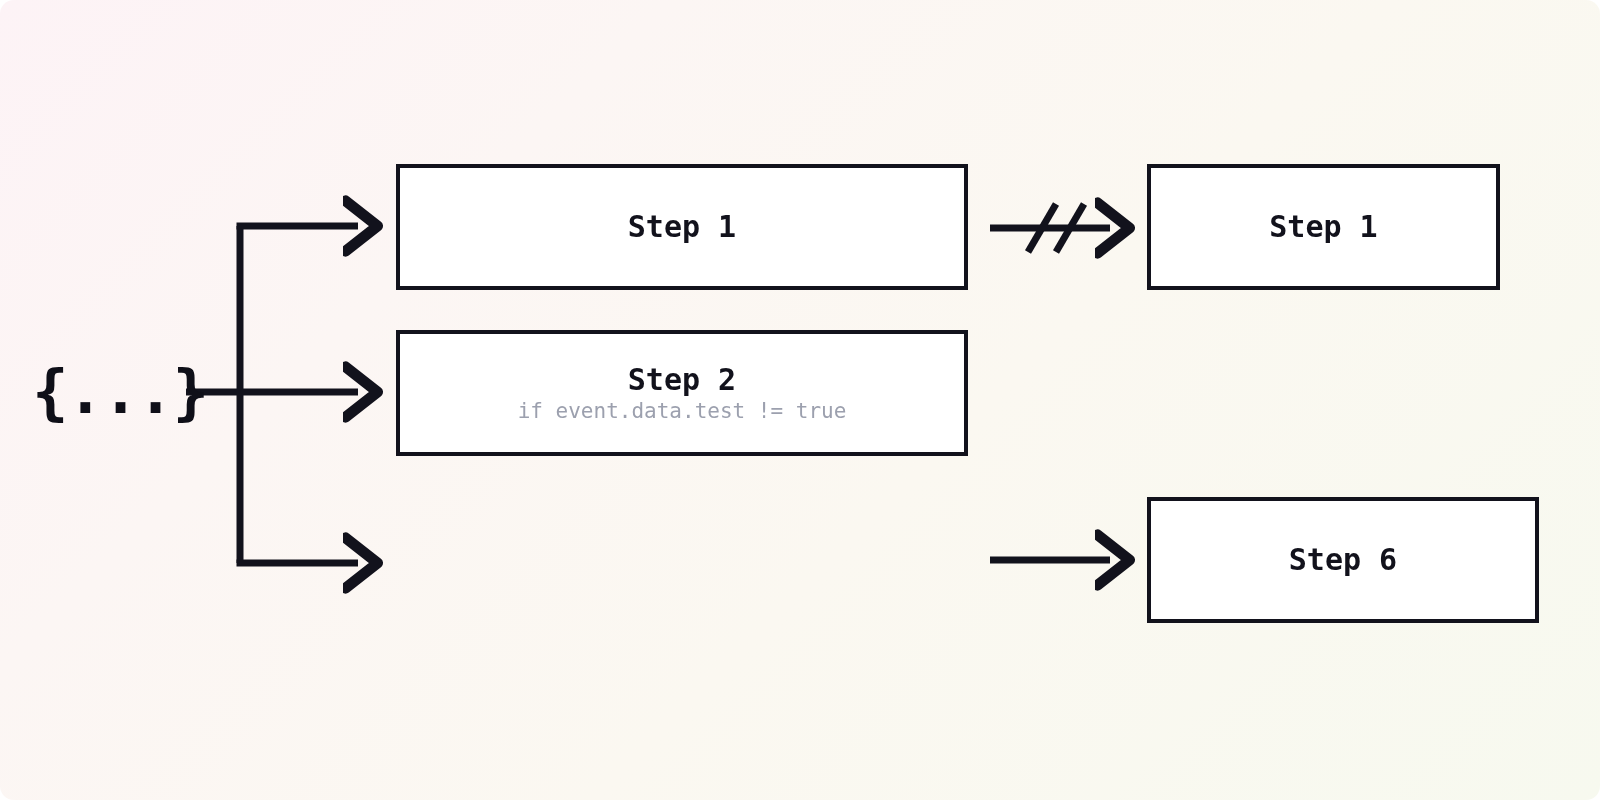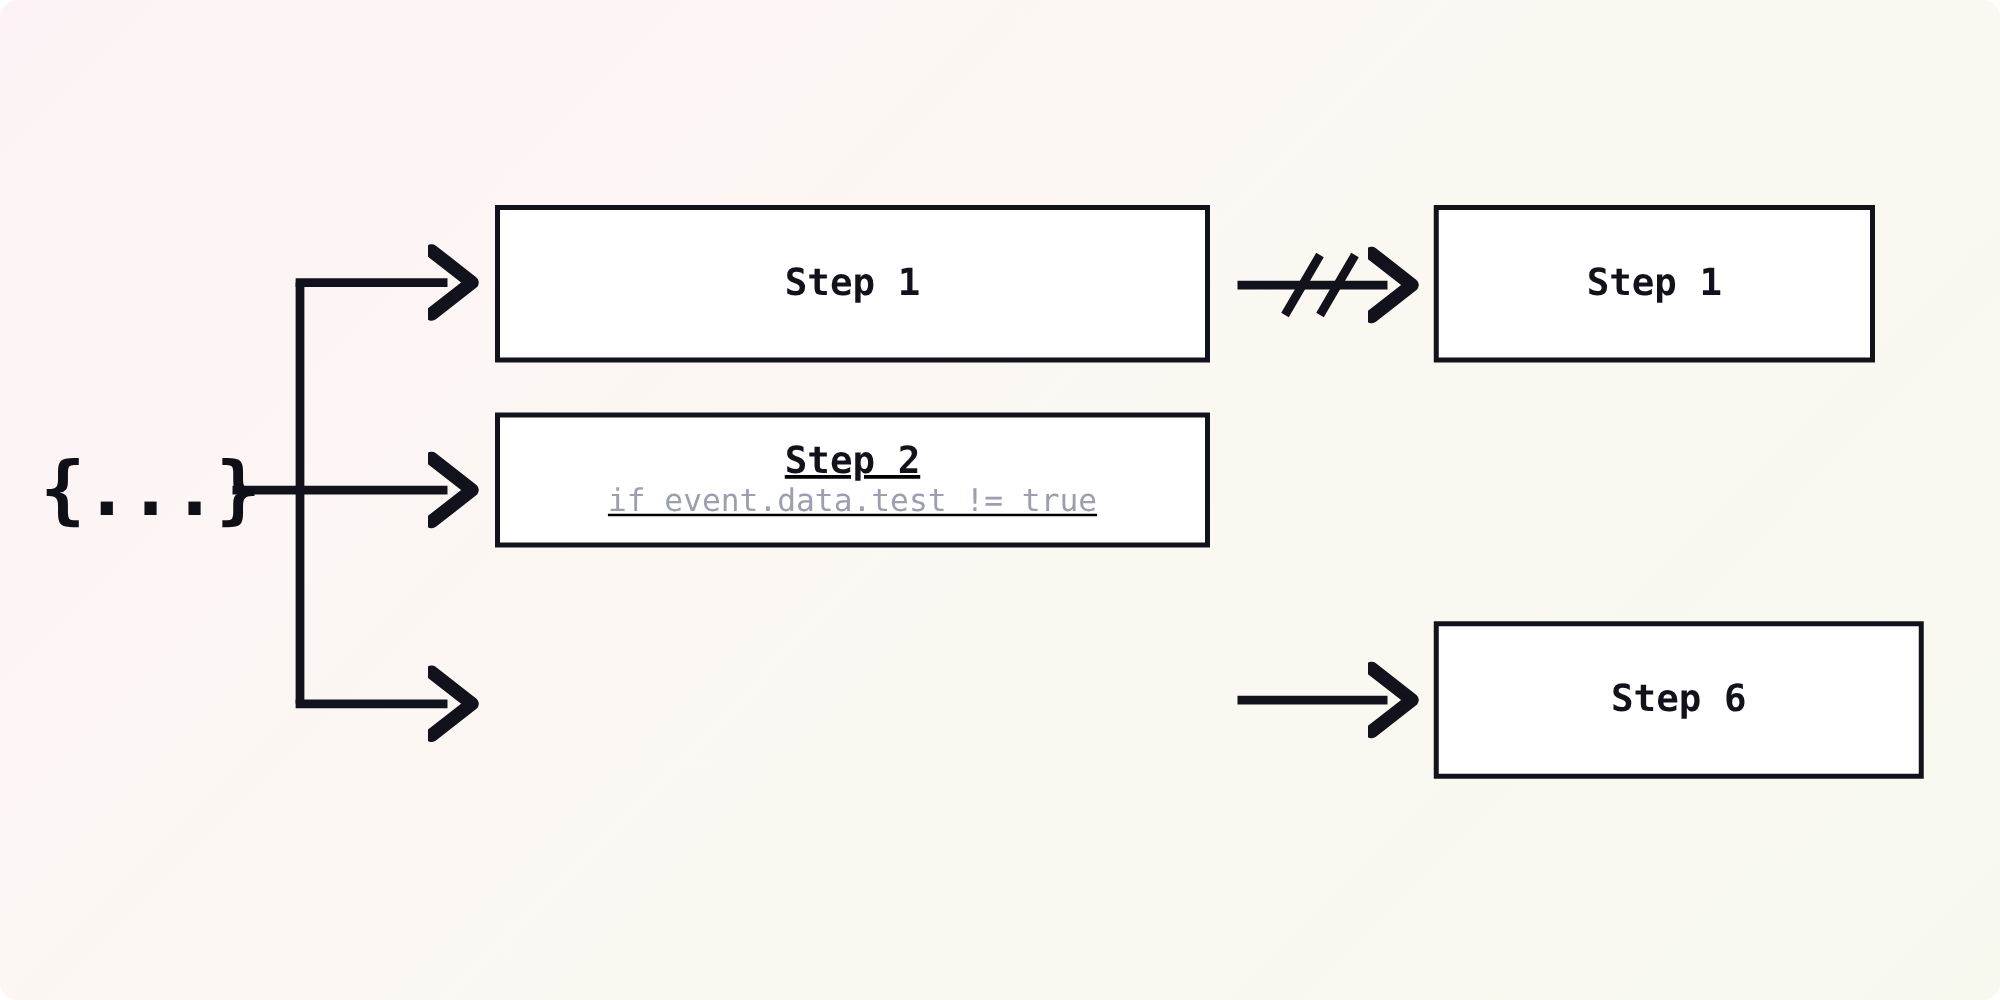--- a/index.html
+++ b/index.html
@@ -65,21 +65,21 @@
     font-weight: bold;
     font-size: 30px;
     line-height: 1.12;
     color: #12121c;
     letter-spacing: 0px;
     white-space: nowrap;
   }
   .step-condition {
     font-family: "DejaVu Sans Mono", "Liberation Mono", monospace;
     font-weight: normal;
-    font-size: 25px;
+    font-size: 21px;
     line-height: 1.15;
     color: #9ca0ae;
     white-space: nowrap;
     margin-top: 2px;
   }
   .step-box.has-condition { justify-content: center; }
 </style>
 </head>
 <body>
 
@@ -124,21 +124,21 @@
   </svg>
 
   <div class="trigger-node" style="left:60px; top:352px; width:120px; height:80px;">
     <span>{...}</span>
   </div>
 
   <div class="step-box" style="left:396px; top:164px; width:572px; height:126px;">
     <div class="step-title">Step 1</div>
   </div>
 
-  <div class="step-box has-condition" style="left:396px; top:330px; width:572px; height:108px;text-decoration:underline;">
+  <div class="step-box has-condition" style="left:396px; top:330px; width:572px; height:126px;">
     <div class="step-title">Step 2</div>
     <div class="step-condition">if event.data.test != true</div>
   </div>
 
 
   <div class="step-box" style="left:1147px; top:164px; width:353px; height:126px;">
     <div class="step-title">Step 1</div>
   </div>
 
   <div class="step-box" style="left:1147px; top:497px; width:392px; height:126px;">

